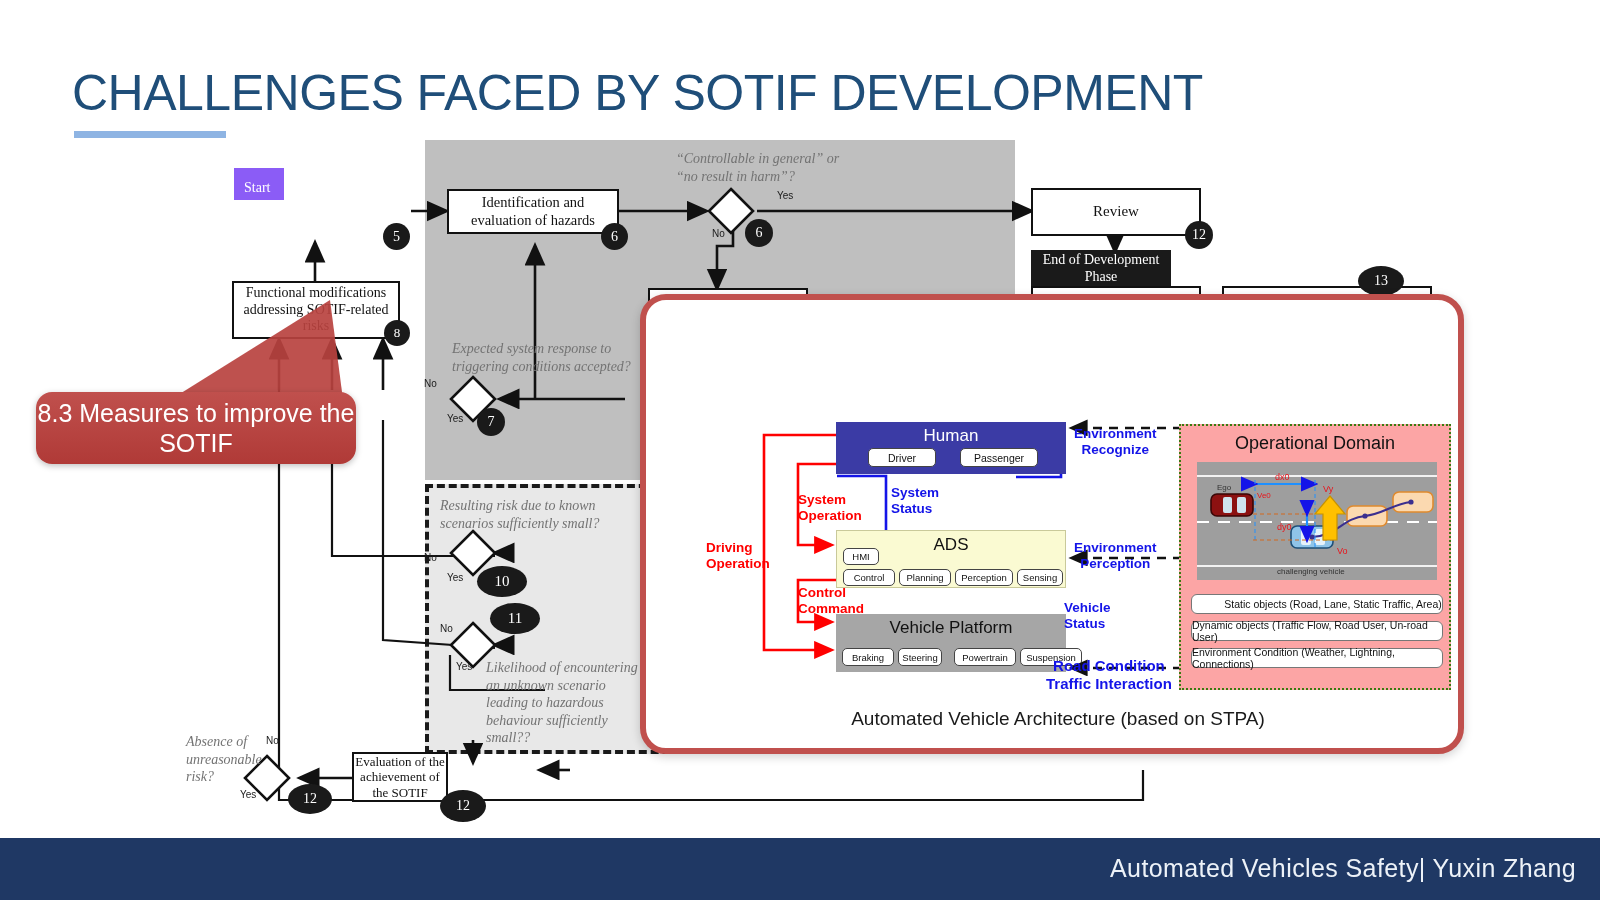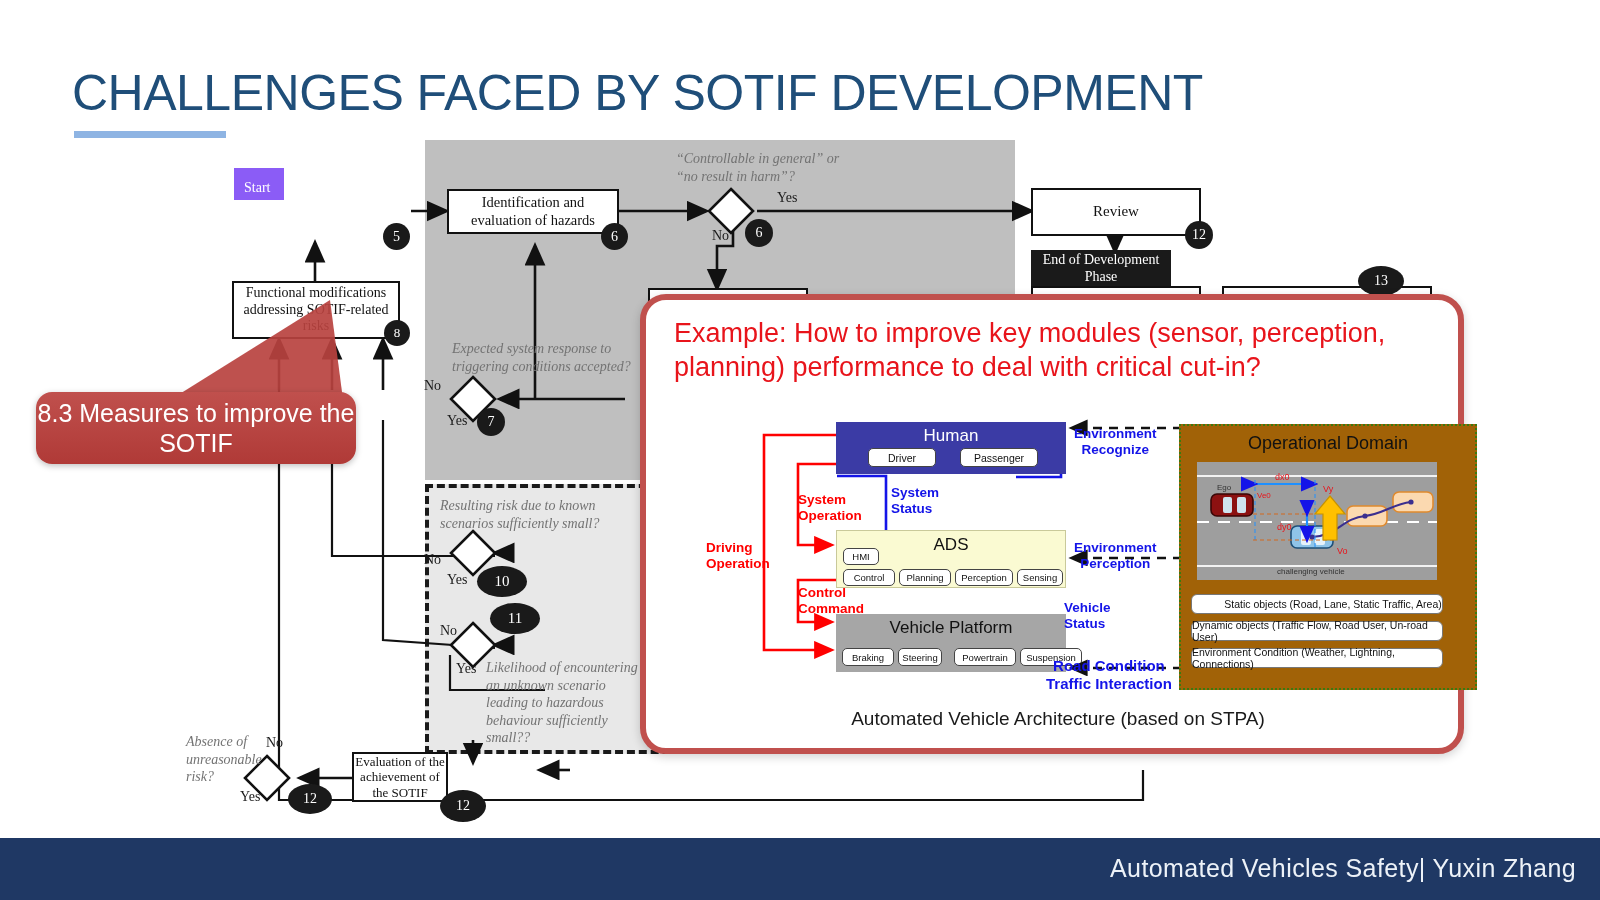--- a/index.html
+++ b/index.html
@@ -50,22 +50,22 @@
     position:absolute;background:#1a1a1a;color:#fff;
     font-family:"Liberation Serif", serif;
     display:flex;align-items:center;justify-content:center;
     border-radius:50%;
   }
   .flabel{
     position:absolute;font-family:"Liberation Serif", serif;
     font-style:italic;color:#737373;line-height:1.25;
   }
   .ftiny{
-    position:absolute;font-family:Liberation Serif, serif;
-    color:#1a1a1a;font-size:14px;text-align:right;
+    position:absolute;font-family:Liberation Sans, sans-serif;
+    color:#1a1a1a;font-size:10px;text-align:right;
   }
   .startlbl{
     position:absolute;background:#8b5cf6;color:#fff;
     font-family:"Liberation Serif", serif;font-size:14px;
     padding:12px 14px 4px 10px;
   }
 
   
   .callout-left{
     position:absolute;left:36px;top:392px;width:320px;height:72px;
@@ -103,22 +103,22 @@
   .chip{
     position:absolute;background:#fff;border:1.5px solid #444;border-radius:5px;
     display:flex;align-items:center;justify-content:center;
     font-size:10.5px;color:#111;box-sizing:border-box;
   }
   .rl{position:absolute;color:#FF0000;font-size:13.5px;line-height:1.18;font-weight:700;}
   .bl{position:absolute;color:#1414E8;font-size:13.5px;line-height:1.18;font-weight:700;}
 
   
   .od{
-    position:absolute;left:533px;top:124px;width:298px;height:266px;
-    background:#a16207;border:2px dotted #3a7a10;box-sizing:border-box;
+    position:absolute;left:533px;top:124px;width:272px;height:266px;
+    background:#fca5a5;border:2px dotted #3a7a10;box-sizing:border-box;
   }
   .od-title{position:absolute;left:0;right:0;top:7px;text-align:center;font-size:18px;color:#111;}
   .od-scene{position:absolute;left:16px;top:36px;width:240px;height:118px;background:#9E9E9E;overflow:hidden;}
   .od-chip{
     position:absolute;left:10px;background:#fff;border:1.5px solid #777;border-radius:6px;
     height:20px;width:252px;display:flex;align-items:center;justify-content:center;
     font-size:10.5px;color:#111;box-sizing:border-box;
   }
   svg{display:block;overflow:visible;}
 </style>
@@ -251,21 +251,20 @@
 
   <svg class="callout-tail">
     <path d="M0,100 L160,0 L175,115 z" fill="#B8423F" opacity="0.92"></path>
   </svg>
   <div class="callout-left">
     <span>8.3 Measures to improve the SOTIF</span>
   </div>
 
   <div class="panel">
 
-    <div class="panel-q">Example: How to improve key modules (sensor, perception, planning) performance to deal with critical cut-in?</div>
 
     <div class="arch">
 
       <svg style="position:absolute;left:0;top:0;width:400px;height:266px;">
         <defs>
           <marker id="ar" markerWidth="8" markerHeight="8" refX="6.5" refY="3.5" orient="auto">
             <path d="M0,0 L8,3.5 L0,7 z" fill="#FF0000"></path>
           </marker>
           <marker id="ab" markerWidth="8" markerHeight="8" refX="6.5" refY="3.5" orient="auto">
             <path d="M0,0 L8,3.5 L0,7 z" fill="#1414E8"></path>

